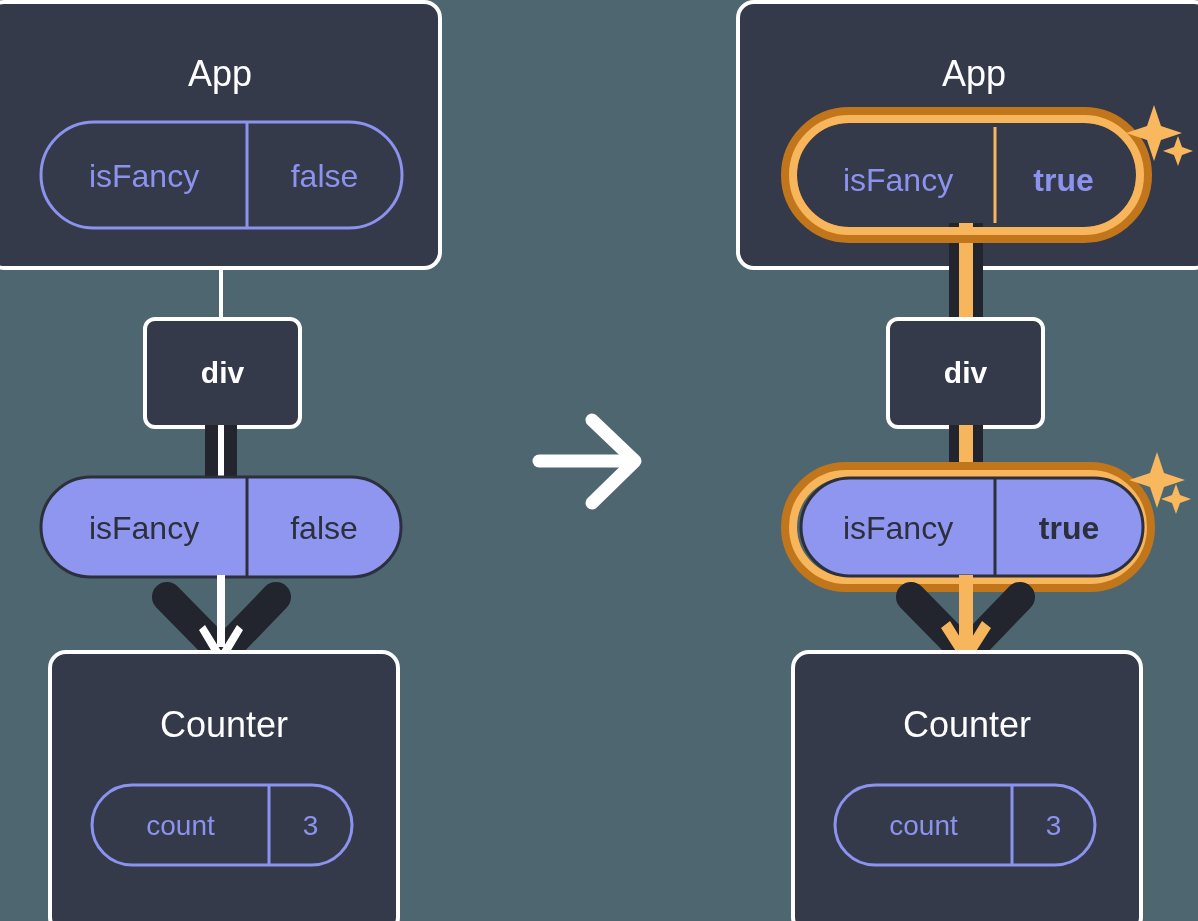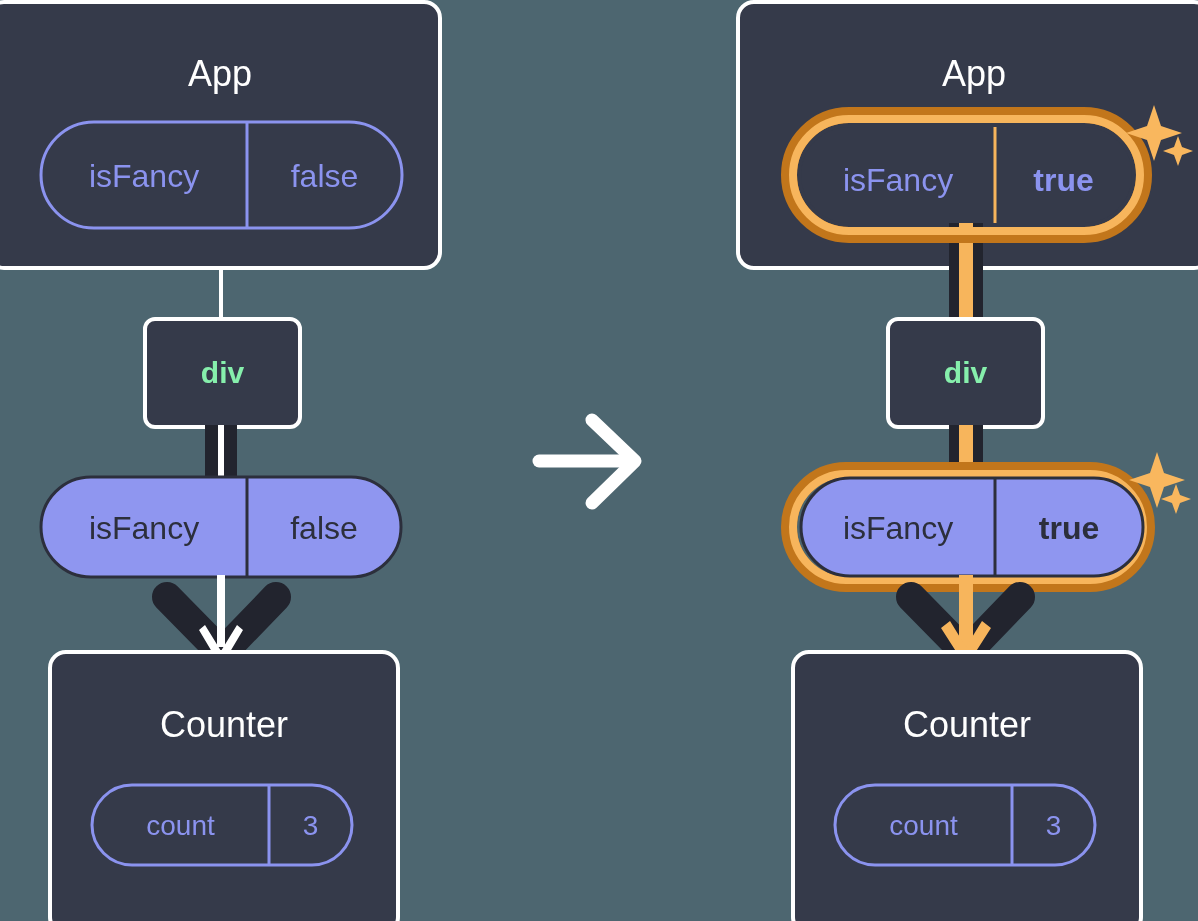--- a/index.html
+++ b/index.html
@@ -17,21 +17,21 @@
     white-space:nowrap;
     pointer-events:none;
     line-height:1;
   }
   .comp-title{
     color:#ffffff;
     font-size:36px;
     font-weight:400;
   }
   .div-title{
-    color:#86efac;
+    color:#ffffff;
     font-size:30px;
     font-weight:700;
   }
   .pill-text-outline{
     color:#8b93ef;
     font-size:32px;
     font-weight:400;
   }
   .pill-text-outline.b{font-weight:700;}
   .pill-text-filled{

